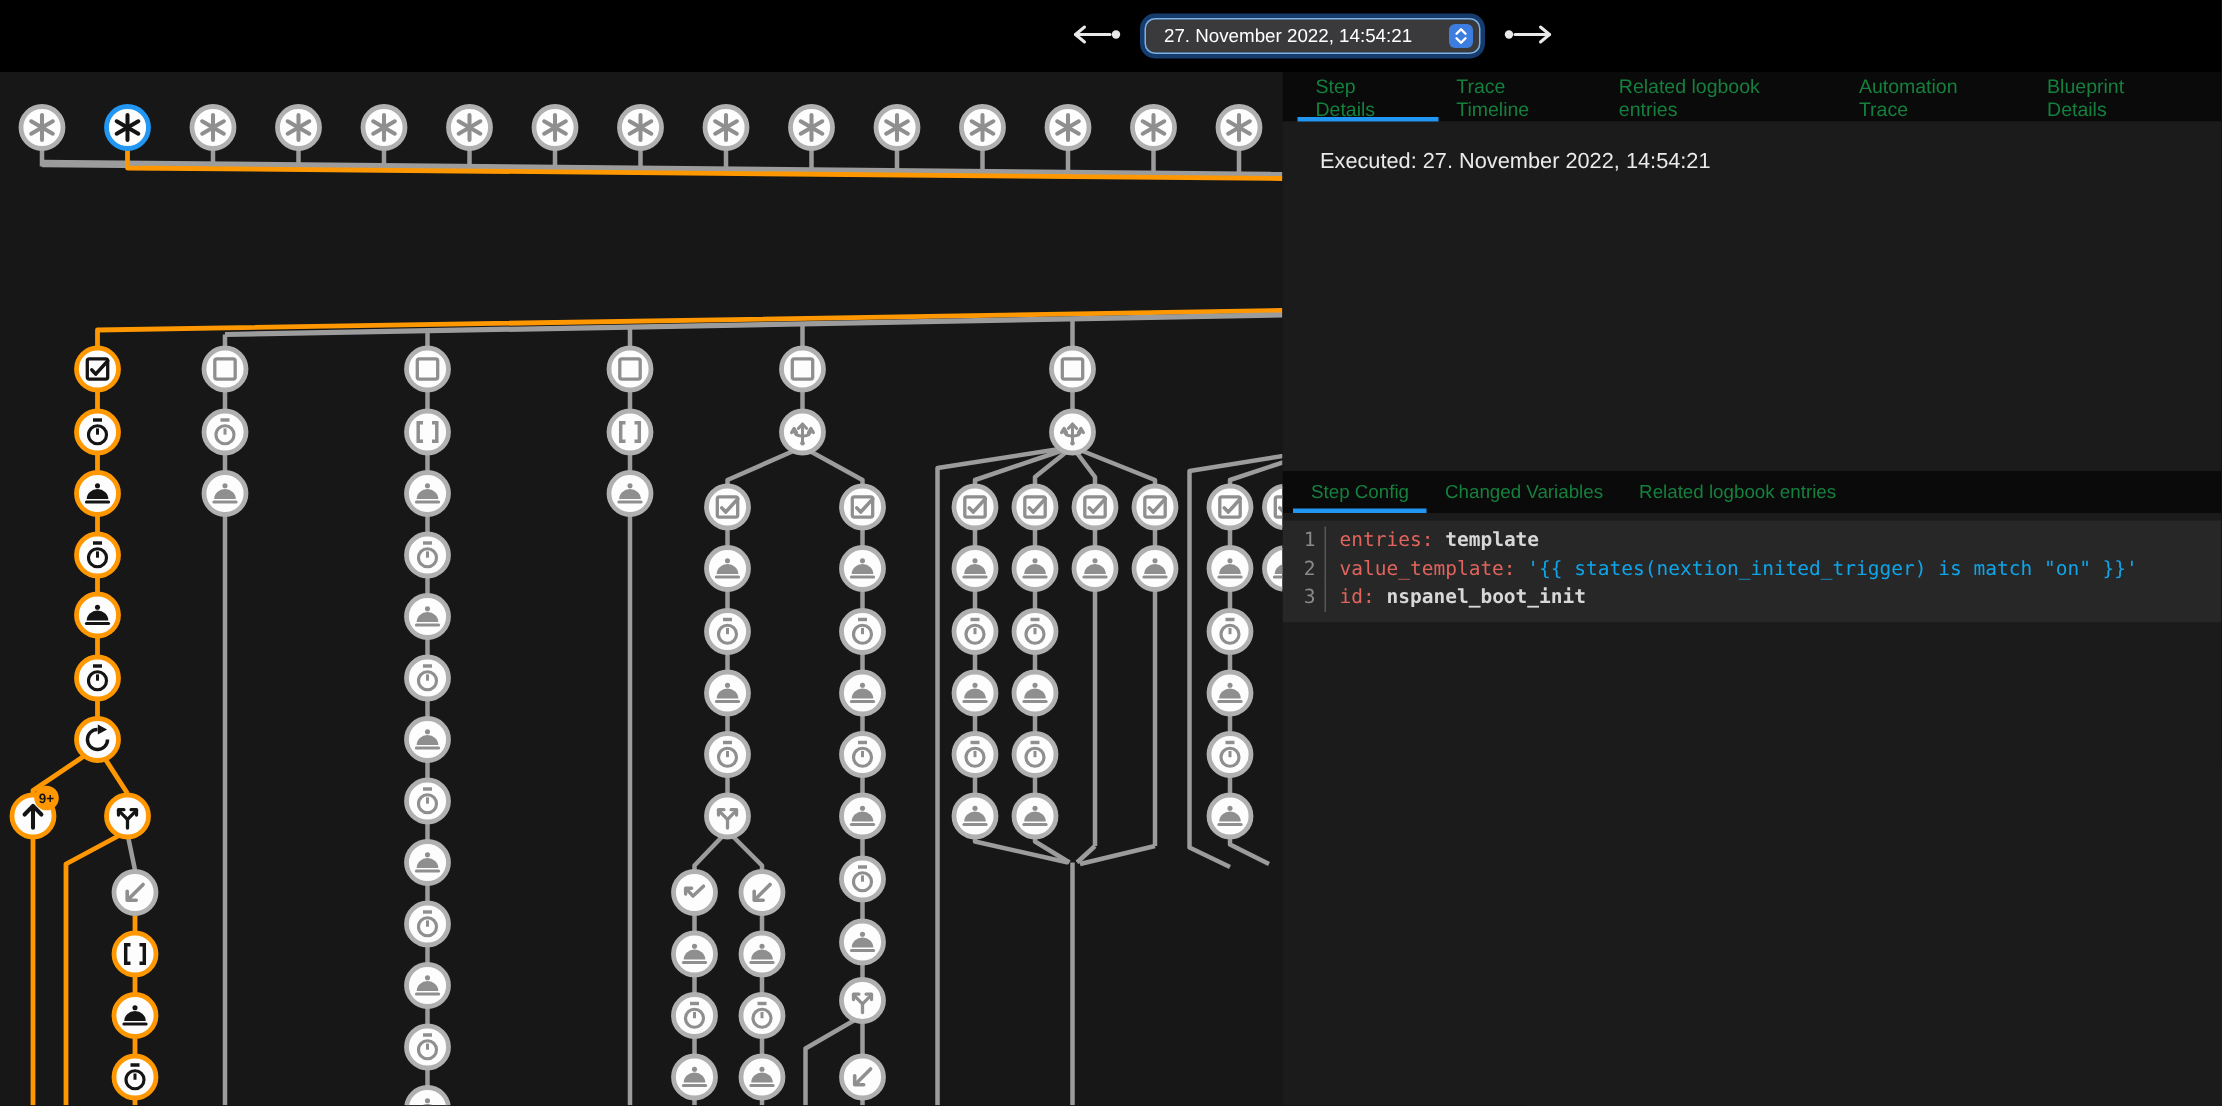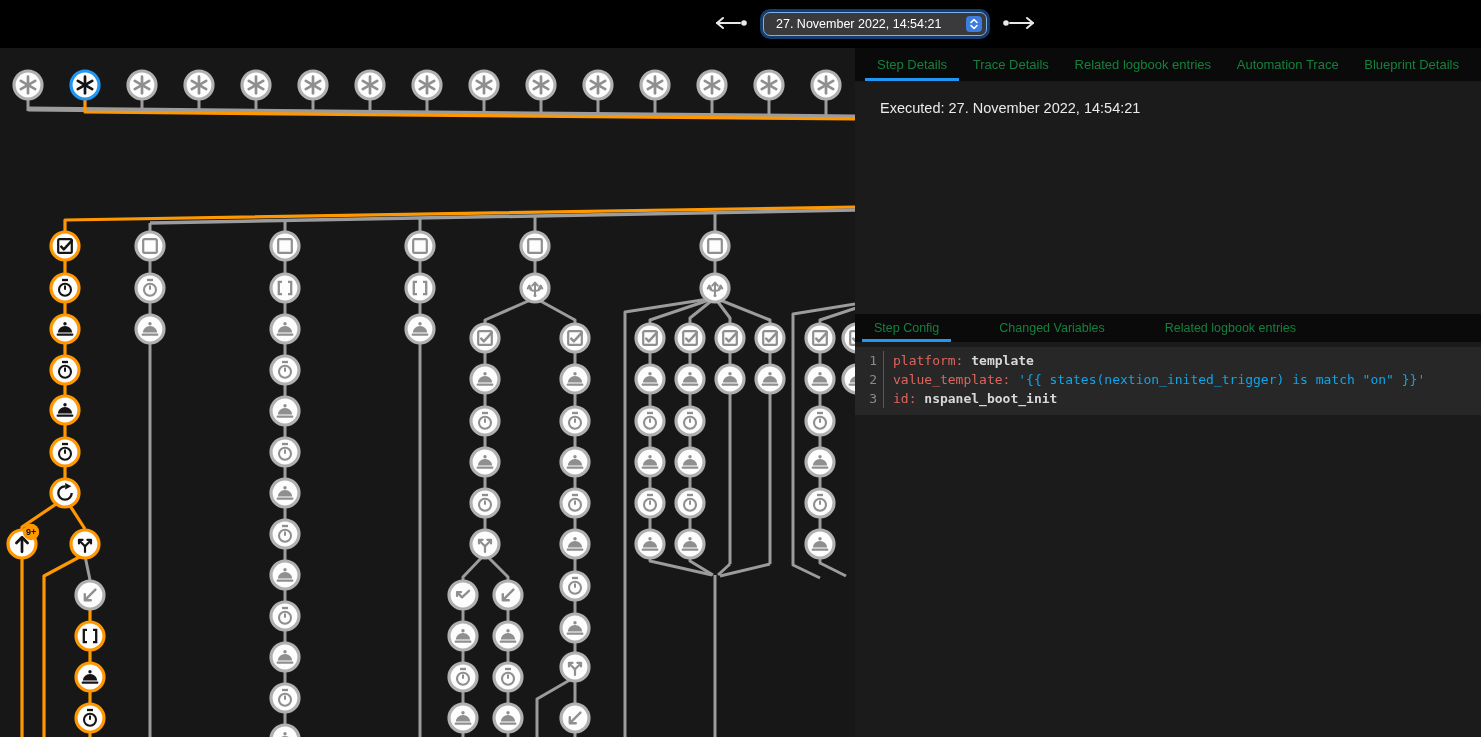--- a/index.html
+++ b/index.html
@@ -12,21 +12,21 @@
       border:1px solid #7ab1e8;box-shadow:0 0 0 3px rgba(40,110,200,.55);
       border-radius:7px;padding:3px 4px 3px 12px;font-size:12.5px;cursor:pointer;white-space:nowrap;}
   .stepper{width:16px;height:16px;border-radius:4px;background:#3e7de0;display:flex;flex-direction:column;
       align-items:center;justify-content:center;gap:1px;}
   .main{display:flex;height:689px;}
   .graph-area{width:855px;height:689px;position:relative;background:#171717;overflow:hidden;}
   .graph-area svg{display:block;}
   .right-panel{width:626px;height:689px;display:flex;flex-direction:column;background:#1b1b1b;}
   .tabbar{background:#0a0a0a;display:flex;align-items:stretch;flex:0 0 auto;}
   .tabbar.top{height:33px;justify-content:space-between;padding:0 10px;}
-  .tabbar.lower{height:28px;justify-content:flex-start;gap:36px;padding:0 7px;}
+  .tabbar.lower{height:28px;justify-content:flex-start;padding:0 7px;}
   .tab{display:flex;align-items:center;padding:0 12px;color:#15803d;font-size:13px;position:relative;cursor:pointer;}
   .tabbar.lower .tab{font-size:12.5px;}
   .tab.active::after{content:"";position:absolute;left:0;right:0;bottom:0;height:3px;background:#2196f3;}
   .upper-content{height:233px;flex:0 0 auto;background:#1b1b1b;}
   .executed{padding:19px 25px 0 25px;font-size:14.5px;color:#eaeaea;}
   .code{background:#272727;margin-top:5px;padding:4px 0 7px 0;
         font-family:"DejaVu Sans Mono",monospace;font-size:13px;line-height:19px;flex:0 0 auto;}
   .code-line{display:flex;}
   .ln{width:22px;flex:0 0 22px;text-align:right;padding-right:6px;color:#8a8a8a;}
   .lc{border-left:1px solid #575757;padding-left:9px;white-space:pre;}
@@ -883,21 +883,21 @@
           <text x="0" y="3" text-anchor="middle" font-family="Liberation Sans, sans-serif" font-size="9" font-weight="bold" fill="#141414">9+</text>
         </g>
       </svg>
   </div>
   <div class="right-panel">
     <div class="tabbar top" id="top-tabs">
         <div class="tab active">
           <span>Step Details</span>
         </div>
         <div class="tab">
-          <span>Trace Details</span>
+          <span>Trace Timeline</span>
         </div>
         <div class="tab">
           <span>Related logbook entries</span>
         </div>
         <div class="tab">
           <span>Automation Trace</span>
         </div>
         <div class="tab">
           <span>Blueprint Details</span>
         </div>
@@ -912,21 +912,21 @@
         <div class="tab">
           <span>Changed Variables</span>
         </div>
         <div class="tab">
           <span>Related logbook entries</span>
         </div>
       </div>
     <div class="code" id="code-block">
         <div class="code-line">
           <span class="ln">1</span>
-          <span class="lc"><span class="tok-key">platform:</span><span class="tok-plain"> template</span></span>
+          <span class="lc"><span class="tok-key">entries:</span><span class="tok-plain"> template</span></span>
         </div>
         <div class="code-line">
           <span class="ln">2</span>
           <span class="lc"><span class="tok-key">value_template:</span><span class="tok-plain"> </span><span class="tok-string">'{{ states(nextion_inited_trigger) is match "on" }}'</span></span>
         </div>
         <div class="code-line">
           <span class="ln">3</span>
           <span class="lc"><span class="tok-key">id:</span><span class="tok-plain"> nspanel_boot_init</span></span>
         </div>
       </div>

